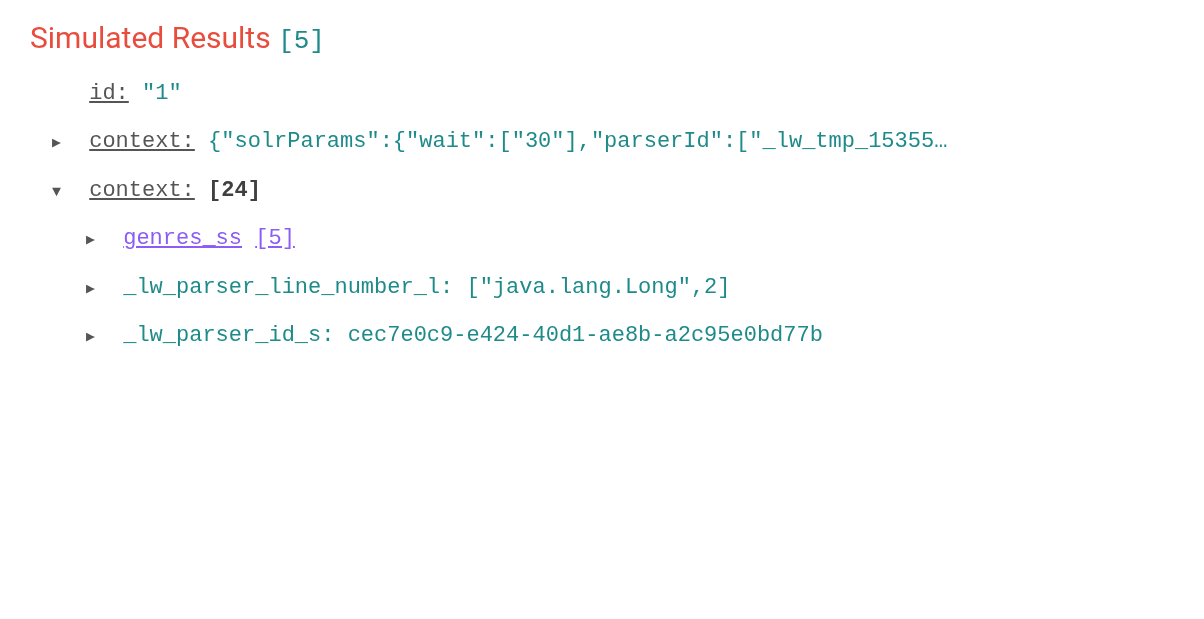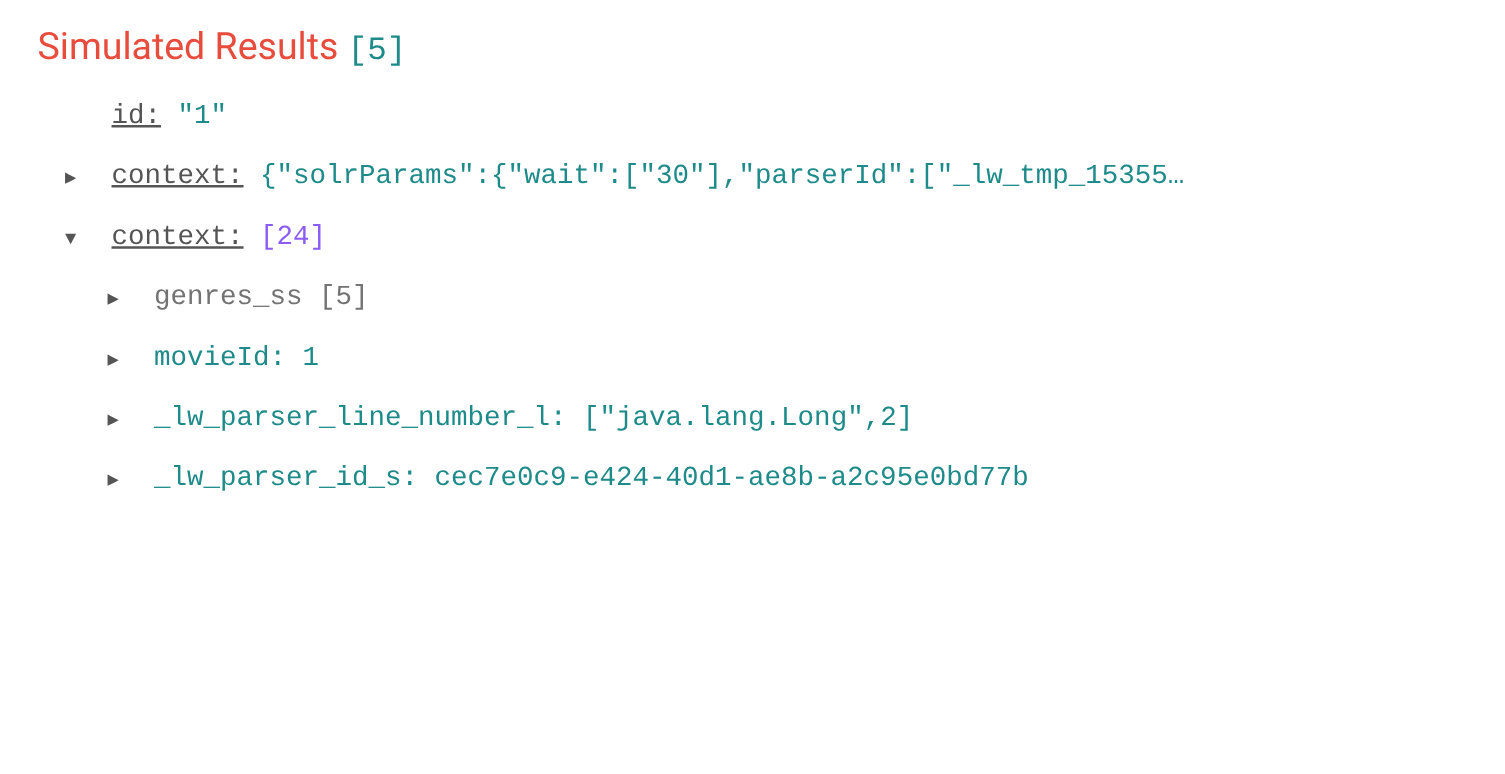--- a/index.html
+++ b/index.html
@@ -55,24 +55,26 @@
     width: 24px;
   }
   .key {
     color: #555;
     text-decoration: underline;
   }
   .val {
     color: #1e8a8a;
   }
   .highlight-key {
-    color: #737373;
+    color: #8b5cf6;
+    text-decoration: underline;
   }
   .count-bracket {
-    color: #8b5cf6;
+    color: #404040;
+    font-weight: bold;
   }
 </style>
 </head>
 <body>
 
 <h2 class="heading">
   <span>Simulated Results</span>
   <span class="heading-count">[5]</span>
 </h2>
 
@@ -95,25 +97,20 @@
     <span class="key">context:</span>
     <span class="count-bracket">[24]</span>
   </div>
 
   <div class="row indent-1">
     <span class="toggle">▶</span>
     <span class="highlight-key">genres_ss</span>
     <span class="highlight-key">[5]</span>
   </div>
 
-  <div class="row indent-1">
-    <span class="toggle">▶</span>
-    <span class="val">movieId:</span>
-    <span class="val">1</span>
-  </div>
 
 
 
   <div class="row indent-1">
     <span class="toggle">▶</span>
     <span class="val">_lw_parser_line_number_l:</span>
     <span class="val">["java.lang.Long",2]</span>
   </div>
 
   <div class="row indent-1">

